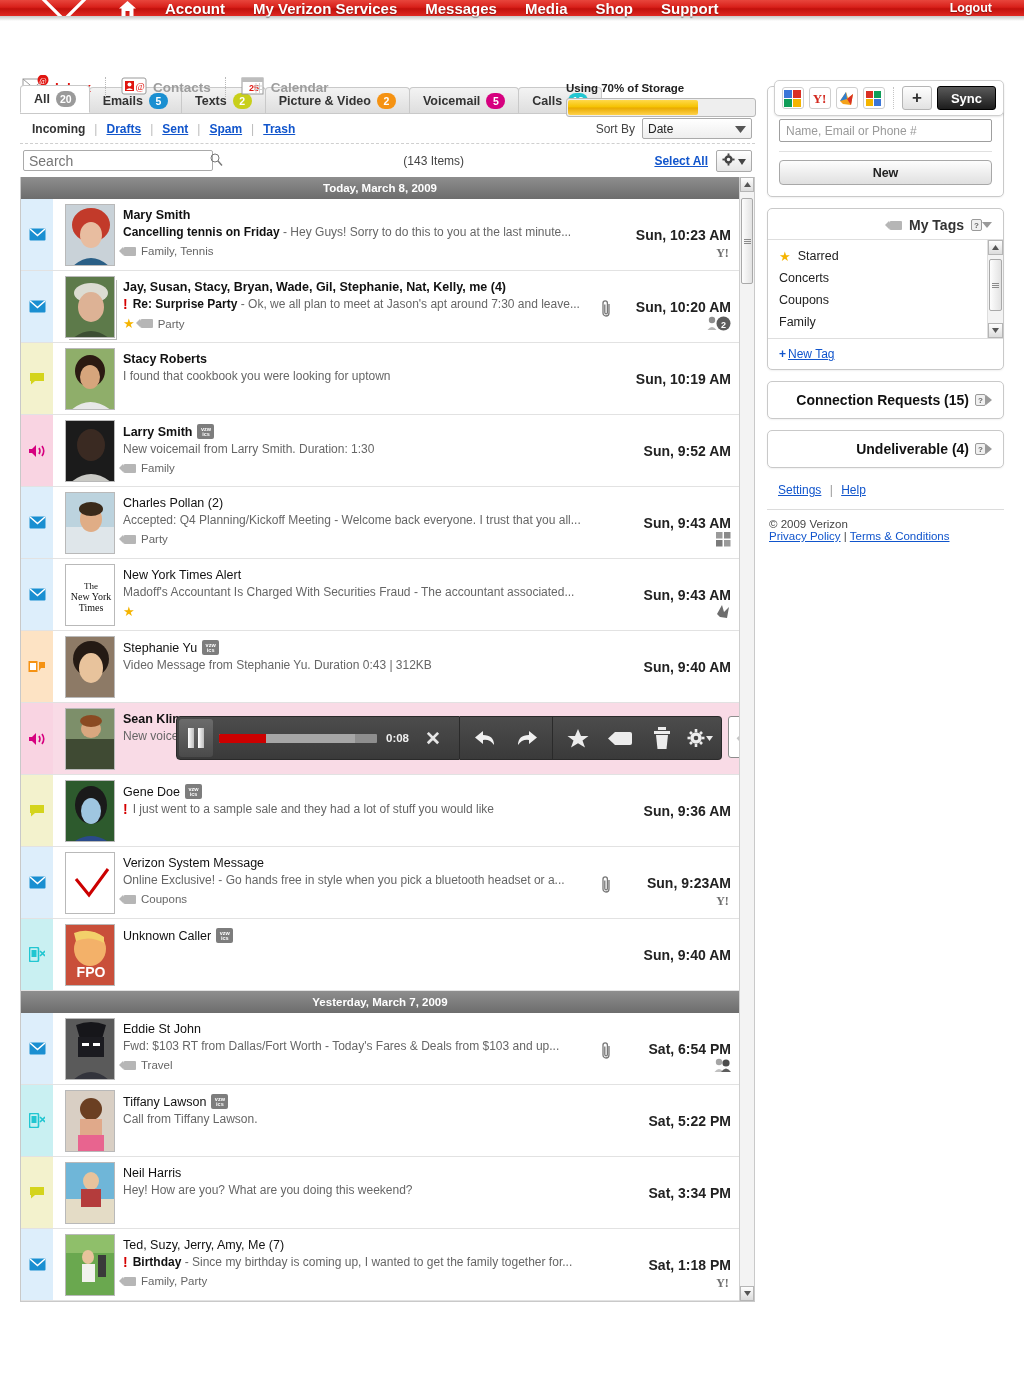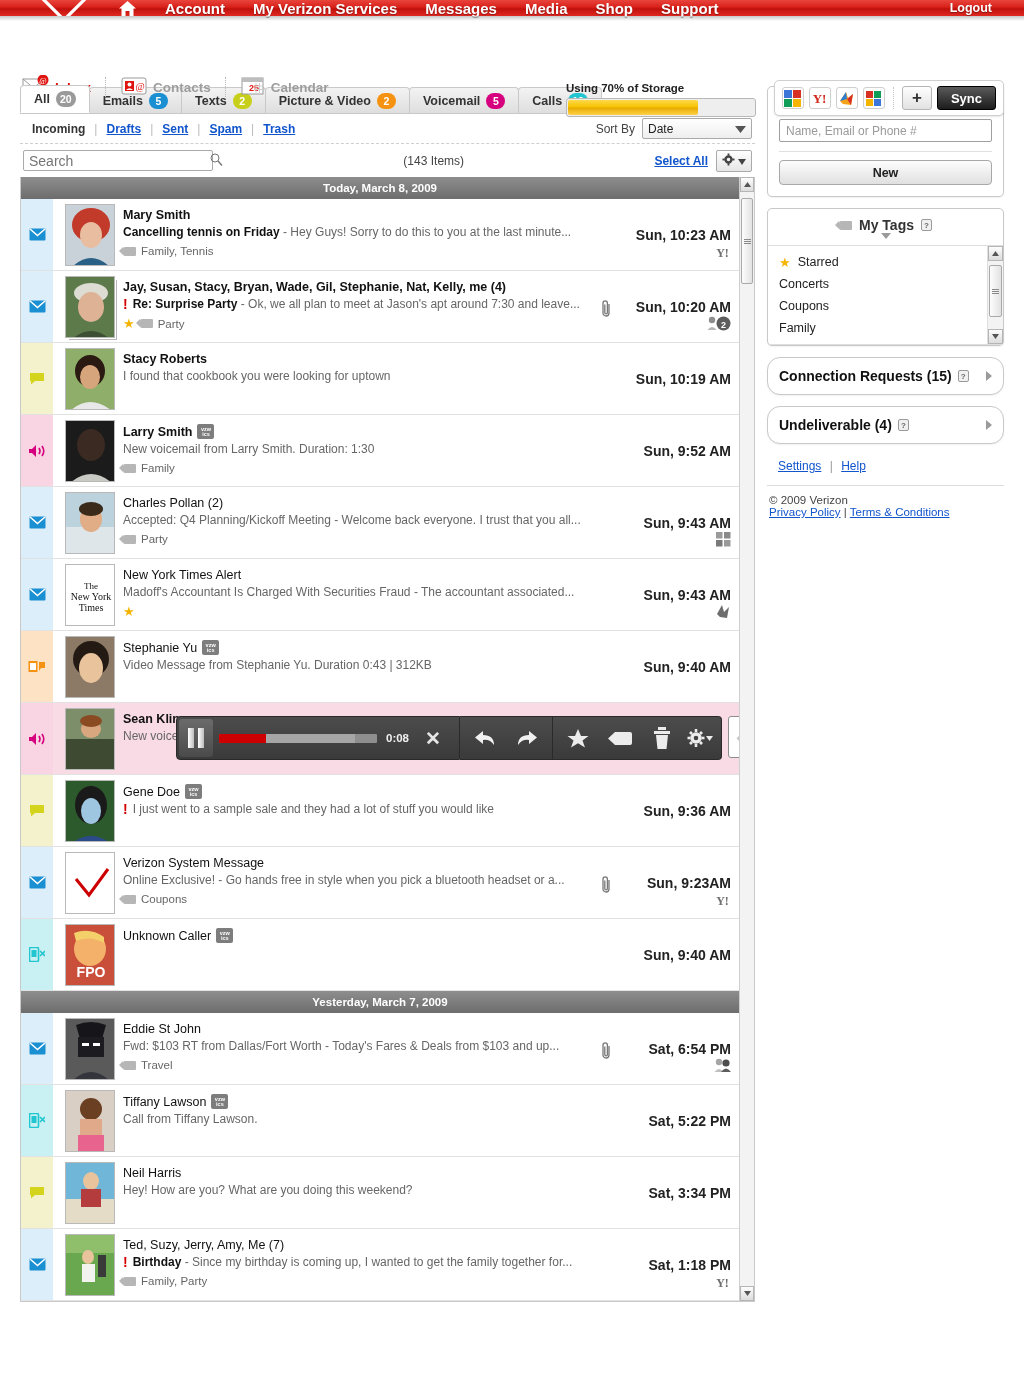--- a/index.html
+++ b/index.html
@@ -179,34 +179,34 @@
   .pbody{ padding:0 11px 11px;}
   .txtinput{ width:100%;height:23px;border:1px solid #9f9f9f;border-radius:2px;background:#fff;
     padding:0 6px; font-size:12px;color:#333; font-family:"Liberation Sans",sans-serif;}
   .txtinput::placeholder{ color:#9a9a9a;}
   .hr{ border-top:1px solid #e0e0e0;margin:9px 0 8px;}
   .btnwide{ width:100%;height:25px;border:1px solid #a8a8a8;border-radius:4px;
     background:linear-gradient(to bottom,#fdfdfd,#e0e0e0);
     font-size:12.5px;font-weight:bold;color:#222;cursor:pointer;
     font-family:"Liberation Sans",sans-serif;}
 
-  .tagHead{ display:flex;align-items:center;justify-content:flex-end;padding:8px 11px 6px;flex-direction:column;}
+  .tagHead{ display:flex;align-items:center;justify-content:flex-end;padding:8px 11px 6px;}
   .tagHeadL{ display:flex;align-items:center;gap:7px;font-size:14px;font-weight:bold;}
   .caret{ width:0;height:0;border-left:5px solid transparent;border-right:5px solid transparent;
     border-top:6px solid #9a9a9a;cursor:pointer;}
   .tagList{ border-top:1px solid #dedede;border-bottom:1px solid #dedede;display:flex;}
   .tagItems{ flex:1;padding:5px 0 5px 11px;}
   .tagItem{ height:22px;display:flex;align-items:center;gap:7px;font-size:12.5px;color:#222;cursor:pointer;}
   .tagScroll{ width:16px;flex:0 0 16px;border-left:1px solid #dedede;display:flex;flex-direction:column;}
   .newtag{ padding:8px 11px; font-size:12px;}
   .newtag a{ color:#1155cc;text-decoration:underline;cursor:pointer;}
   .newtag .plus{ color:#1155cc;font-weight:bold;margin-right:2px;}
 
-  .collapsePanel{ border:1px solid #c9c9c9;border-radius:13px;background:#fff;margin-bottom:11px;
-    padding:10px 11px; display:flex;align-items:center;justify-content:space-between;
+  .collapsePanel{ border:1px solid #c9c9c9;border-radius:5px;background:#fff;margin-bottom:11px;
+    padding:10px 11px; display:flex;align-items:center;justify-content:flex-end;
     box-shadow:0 1px 2px rgba(0,0,0,.06); cursor:pointer;}
   .collapsePanel .t{ font-size:14px;font-weight:bold;color:#111;display:flex;align-items:center;gap:6px;}
   .arrowR{ width:0;height:0;border-top:5px solid transparent;border-bottom:5px solid transparent;
     border-left:6px solid #9a9a9a;}
   .sublinks{ padding:4px 11px 0; font-size:12px;}
   .sublinks a{ color:#1155cc;text-decoration:underline;cursor:pointer;}
   .sublinks .sep{ color:#999;margin:0 5px;}
   .footrule{ border-top:1px solid #dcdcdc;margin:12px 0 8px;}
   .foot{ font-size:11.5px;color:#444;padding:0 2px;}
   .foot a{ color:#1155cc;text-decoration:underline;cursor:pointer;}
@@ -1063,20 +1063,23 @@
                 </svg>
             </div>
           </div>
           <div class="sbtn">
             <svg width="7" height="5" viewBox="0 0 7 5">
                 <path d="M0 0 H7 L3.5 5 Z" fill="#555"></path>
               </svg>
           </div>
         </div>
       </div>
+      <div class="newtag">
+        <span class="plus">+</span><a>New Tag</a>
+      </div>
     </div>
 
     <div class="collapsePanel">
       <span class="t">
         <span>Connection Requests (15)</span>
         <span class="qm">?</span>
       </span>
       <span class="arrowR"></span>
     </div>
 

